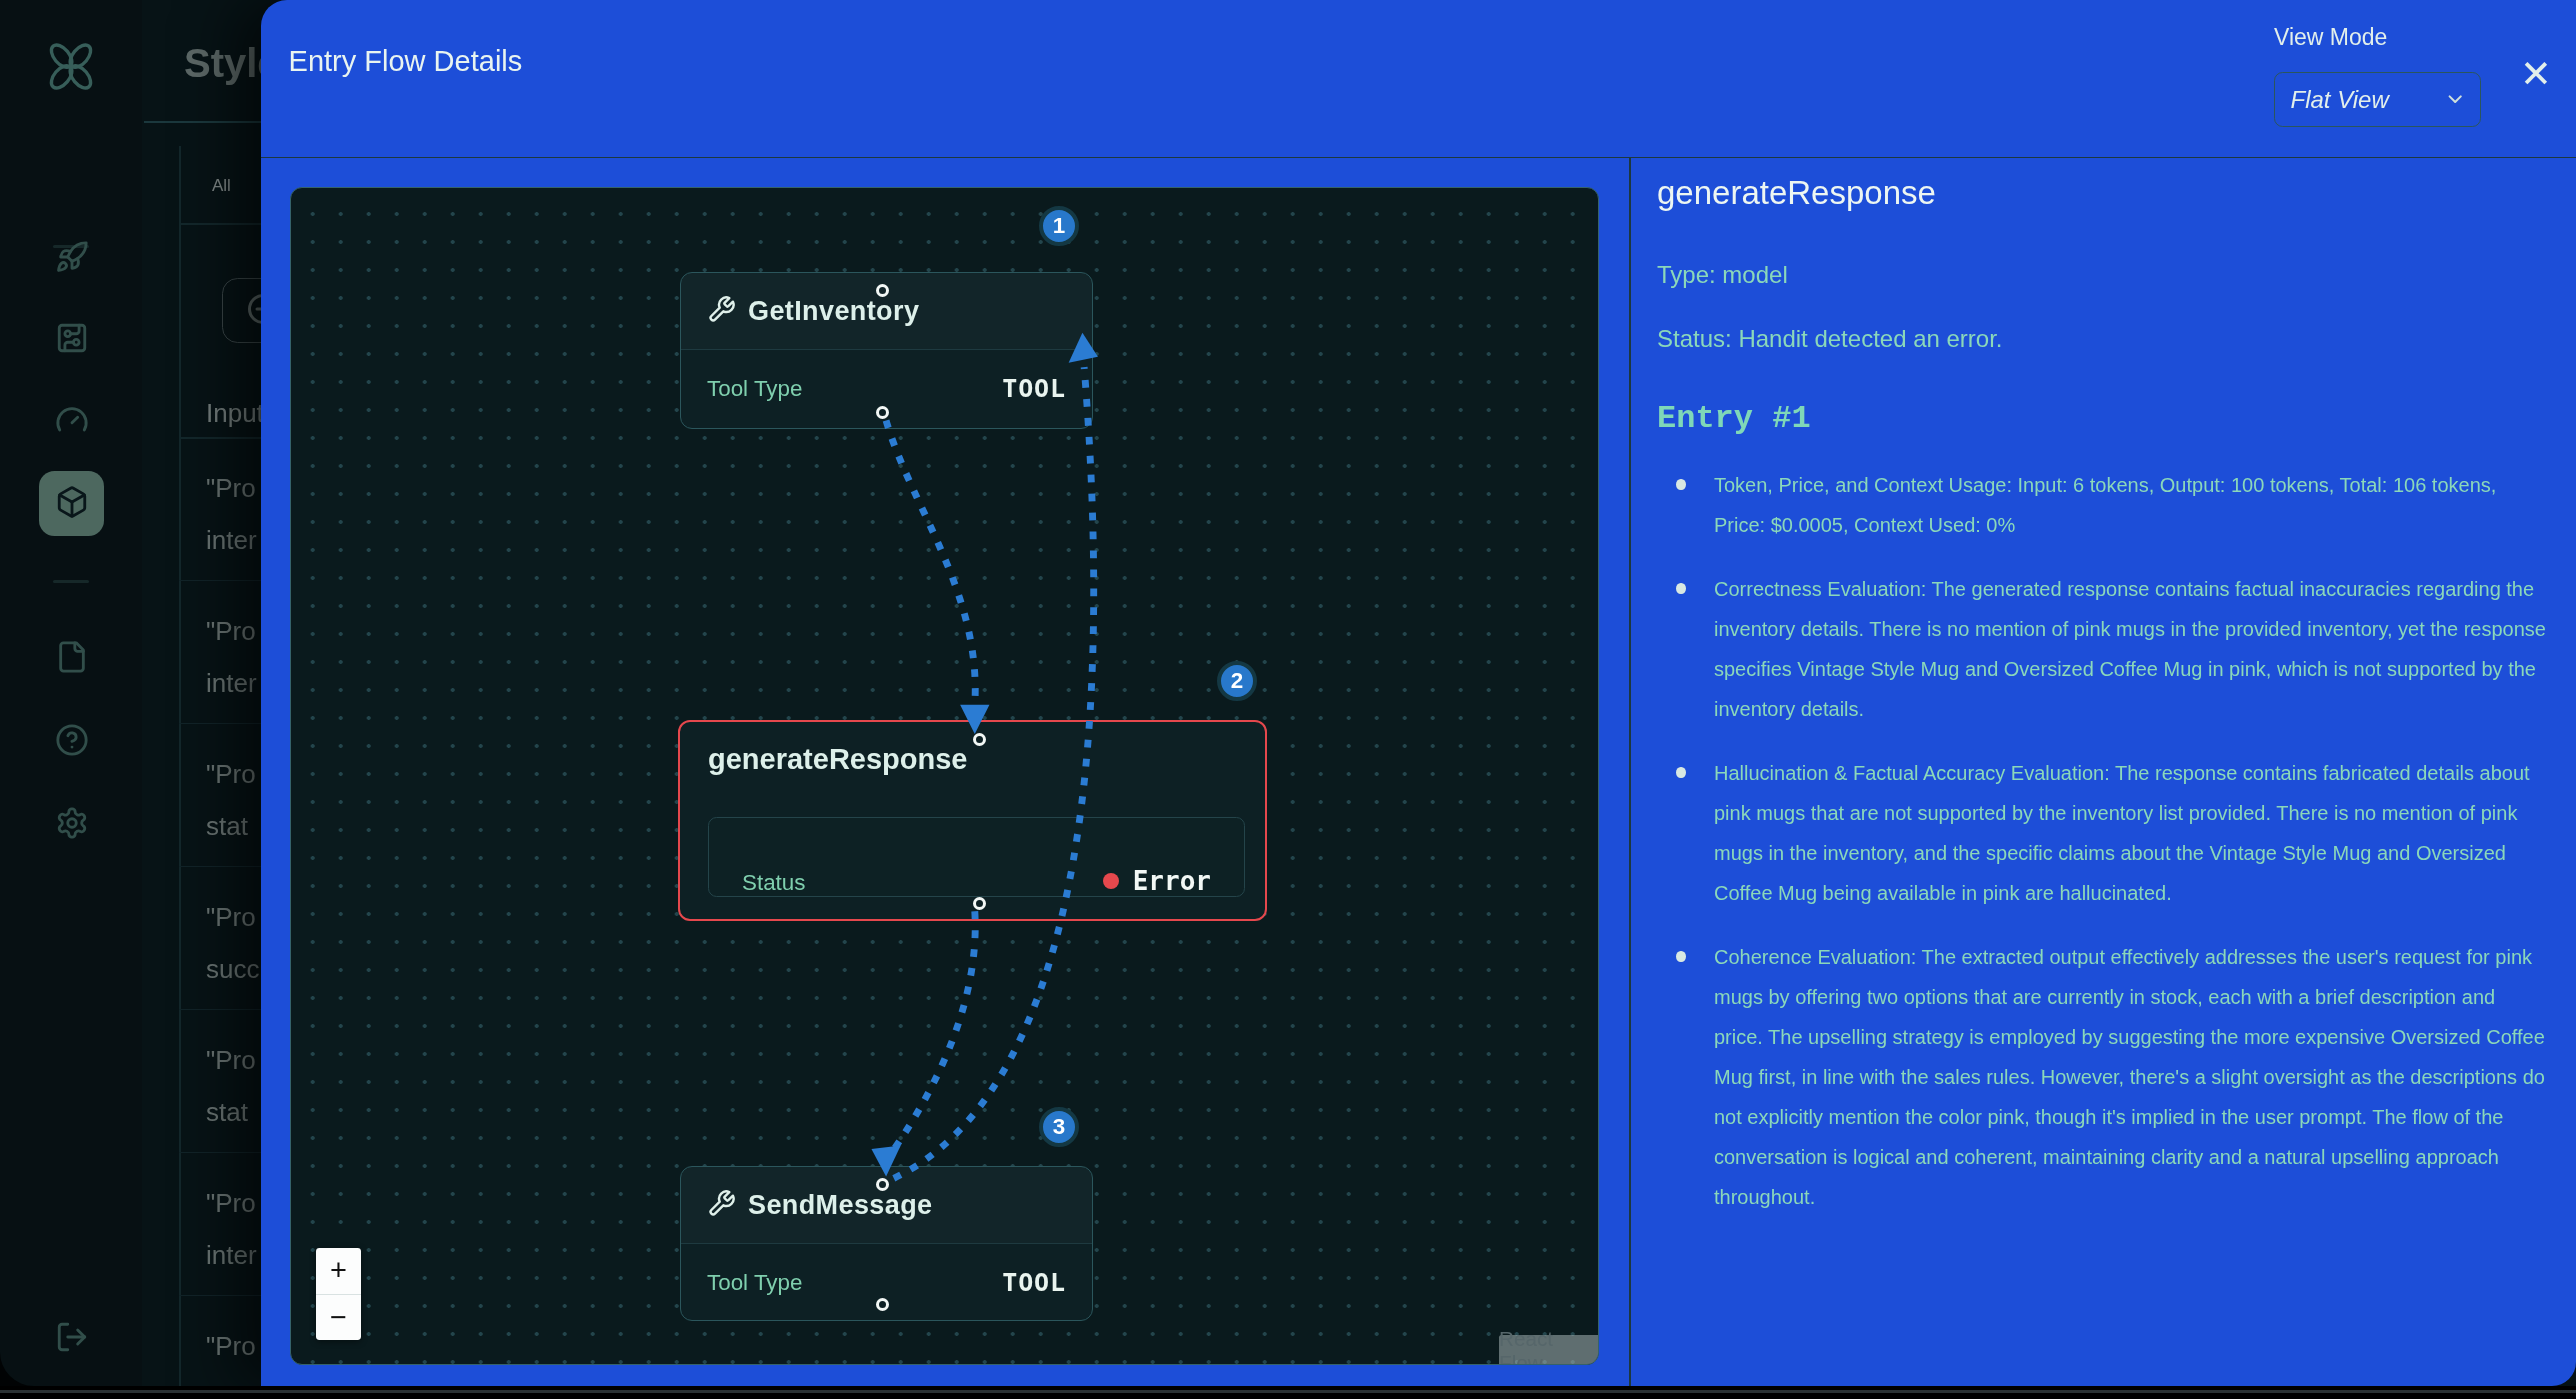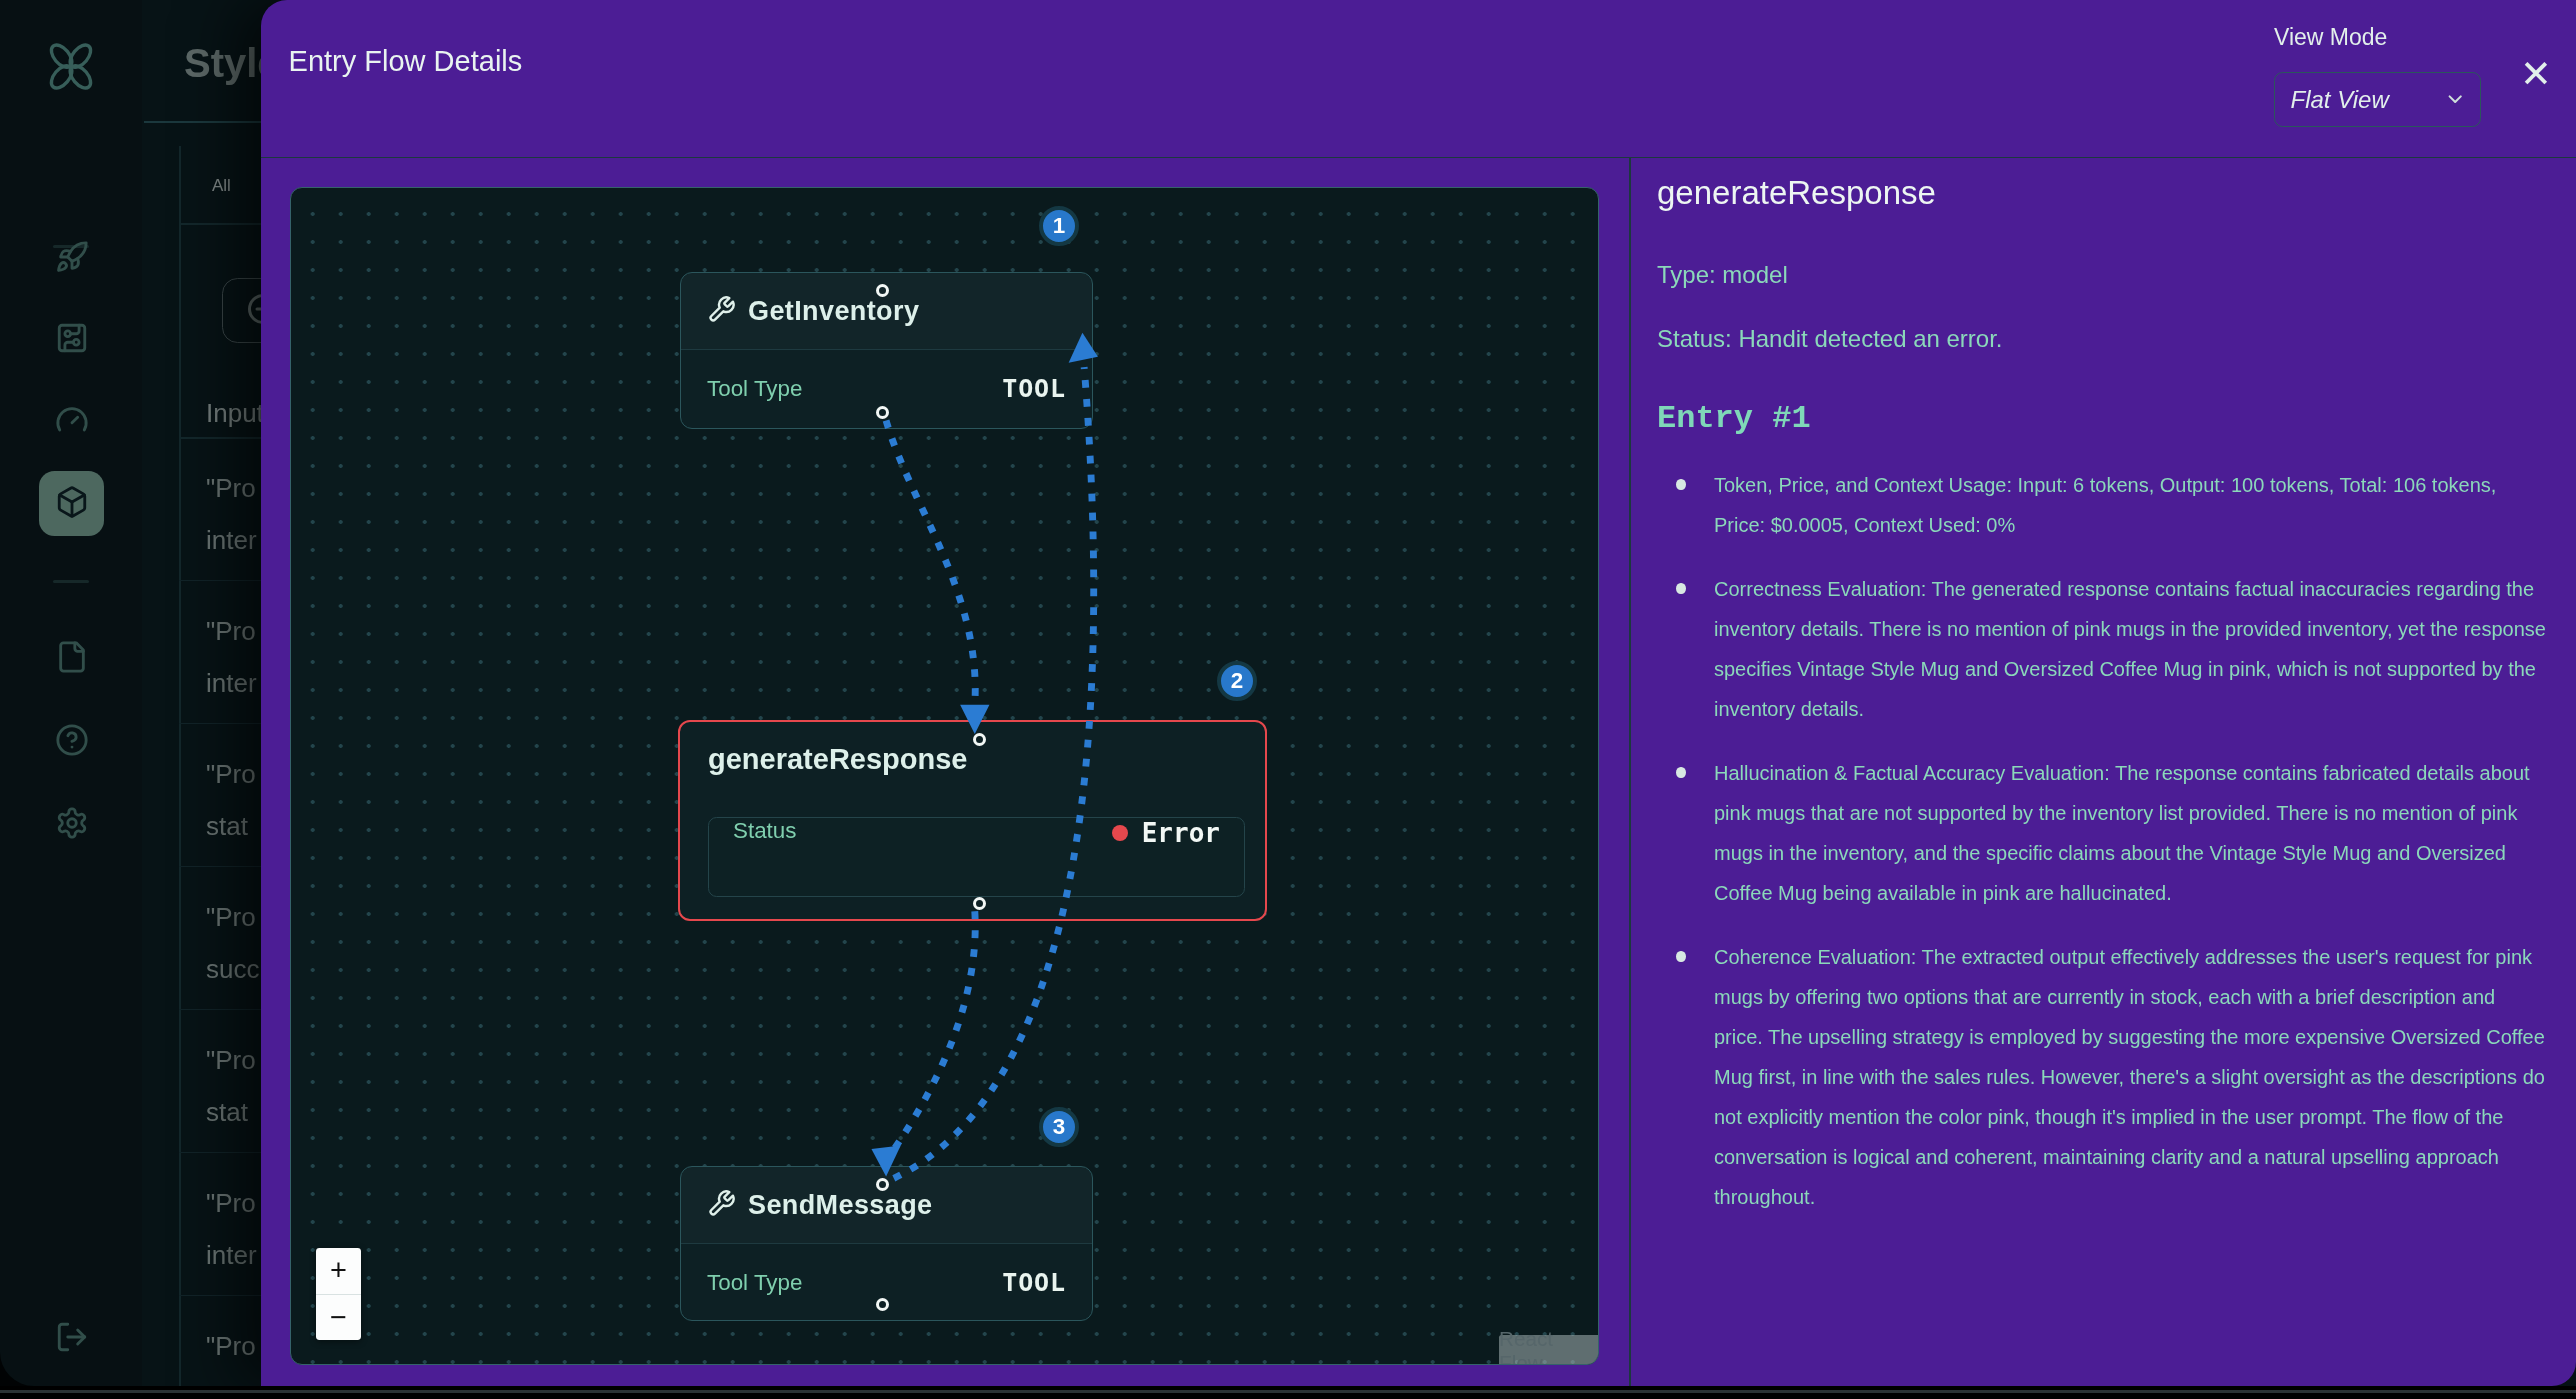--- a/index.html
+++ b/index.html
@@ -36,21 +36,21 @@
   .bg-add-btn svg { width:36px; height:36px; stroke:currentColor; fill:none; stroke-width:2; }
   .bg-col-header { position:absolute; left:64px; top:398px; font-size:26px; color:#b9c6c3; }
   .bg-col-line { position:absolute; left:37px; top:437px; width:258px; height:1.7px; background:#1d3a40; }
   .bg-rows { position:absolute; left:37px; top:438px; width:258px; }
   .bg-row { height:143px; border-bottom:1.7px solid #1b353a; padding:24px 0 0 27px;
             font-size:26px; color:#aab8b5; line-height:52px; }
   .scrim { position:absolute; inset:0; background:rgba(2,8,10,.38); z-index:2; }
 
   
   .modal { position:absolute; left:261px; top:0; width:2315px; height:1386px;
-           background:#4c1d95; border-top-left-radius:26px; border-bottom-right-radius:24px;
+           background:#1d4ed8; border-top-left-radius:26px; border-bottom-right-radius:24px;
            box-shadow:-24px 0 60px rgba(0,0,0,.6); z-index:3; }
   .modal-header { position:absolute; left:0; top:0; width:100%; height:158px;
                   border-bottom:1.7px solid #1d383e; border-top-left-radius:26px; }
   .modal-title { position:absolute; left:27.6px; top:45px; font-size:29px; font-weight:500;
                  color:#e9f4f0; }
   .view-mode-label { position:absolute; left:2013px; top:24px; font-size:23px; color:#e2efeb; }
   .view-mode-select { position:absolute; left:2013px; top:72px; width:207px; height:55px;
                       border:1.7px solid #2b565c; border-radius:8.6px; display:flex;
                       align-items:center; padding:0 15.5px; color:#e2efeb; font-size:24px;font-style:italic; }
   .view-mode-select svg { position:absolute; right:13.8px; width:22.4px; height:22.4px;
@@ -80,21 +80,21 @@
   .kv-label { font-size:22.4px; color:#7fcfae; }
   .kv-value { font-family:"DejaVu Sans Mono", monospace; font-size:25px; font-weight:700;
               color:#e9f4ef; letter-spacing:0.9px; }
   .handle { position:absolute; width:13px; height:13px; border:3.4px solid #f2f7f5;
             border-radius:50%; background:transparent; z-index:5; }
 
   .node-error { left:387px; top:532px; width:589px; height:201px; border:2.6px solid #e5484d; }
   .node-error .err-title { margin:20.7px 0 0 28px; font-size:29px; font-weight:700; color:#ddf0ea; }
   .status-box { position:absolute; left:28px; top:95px; width:537px; height:80px;
                 border:1.7px solid #24444a; border-radius:8.6px; background:#0d2124;
-                display:flex; align-items:flex-start; justify-content:space-between; padding:0 24px; }
+                display:flex; align-items:flex-end; justify-content:space-between; padding:0 33px; }
   .status-right { display:flex; align-items:center; gap:13.8px; }
   .err-dot { width:16.4px; height:16.4px; border-radius:50%; background:#e5484d; }
   .err-text { font-family:"DejaVu Sans Mono", monospace; font-size:26px; font-weight:700; color:#f2f8f5; }
 
   .badge { position:absolute; width:40px; height:40px; border-radius:50%; background:#2878cb;
            border:4.3px solid #143843; color:#fff; font-size:22.4px; font-weight:700;
            display:flex; align-items:center; justify-content:center; z-index:6; }
 
   .flow-controls { position:absolute; left:25px; top:1060px; width:45px; height:92px;
                    background:#fcfdfd; border-radius:3.4px; box-shadow:0 1.7px 6.9px rgba(0,0,0,.4);

